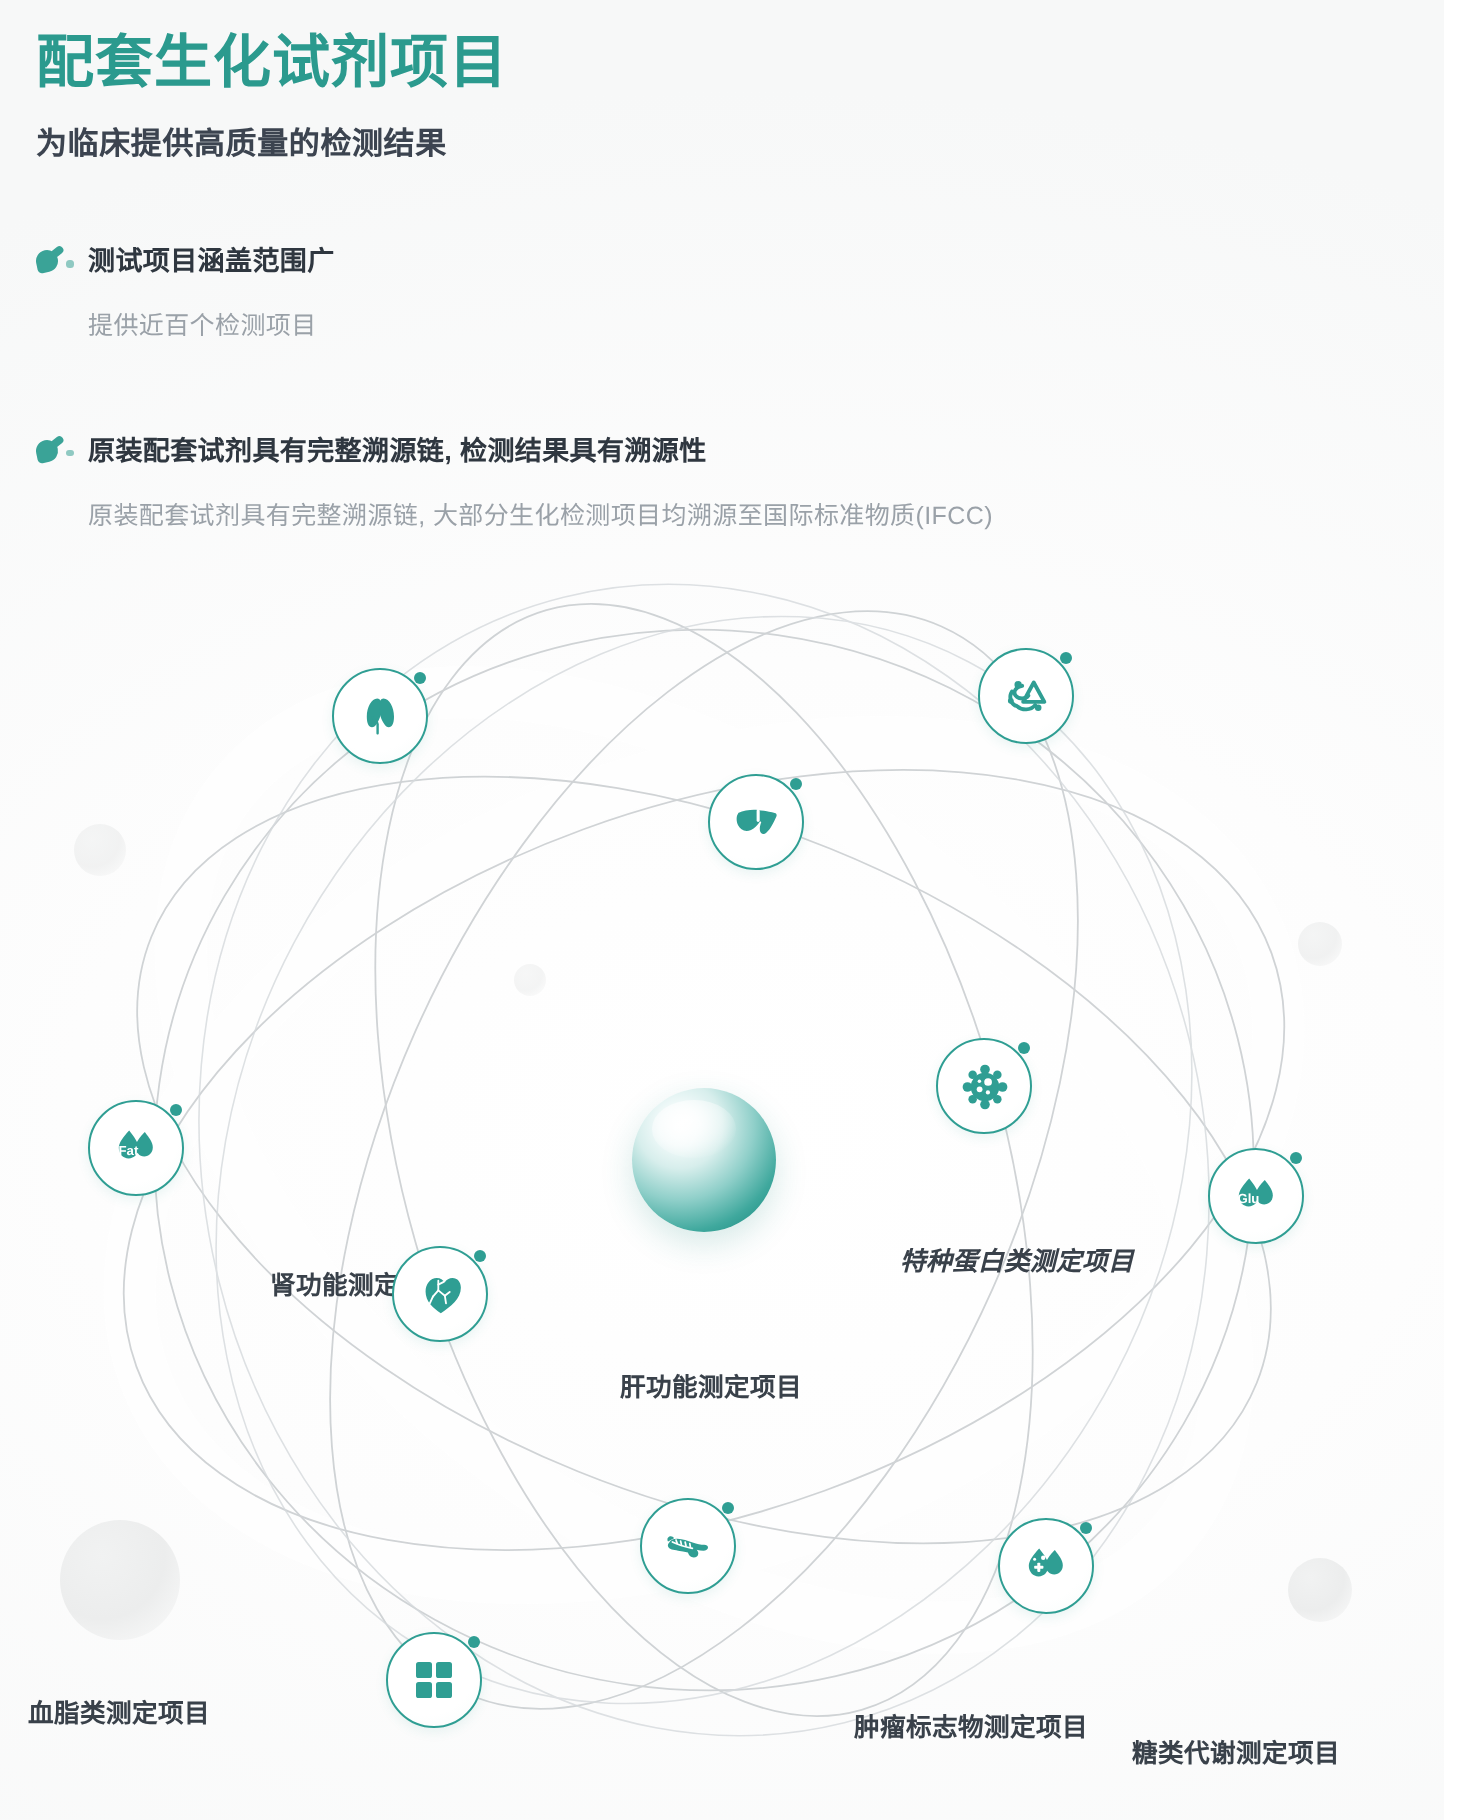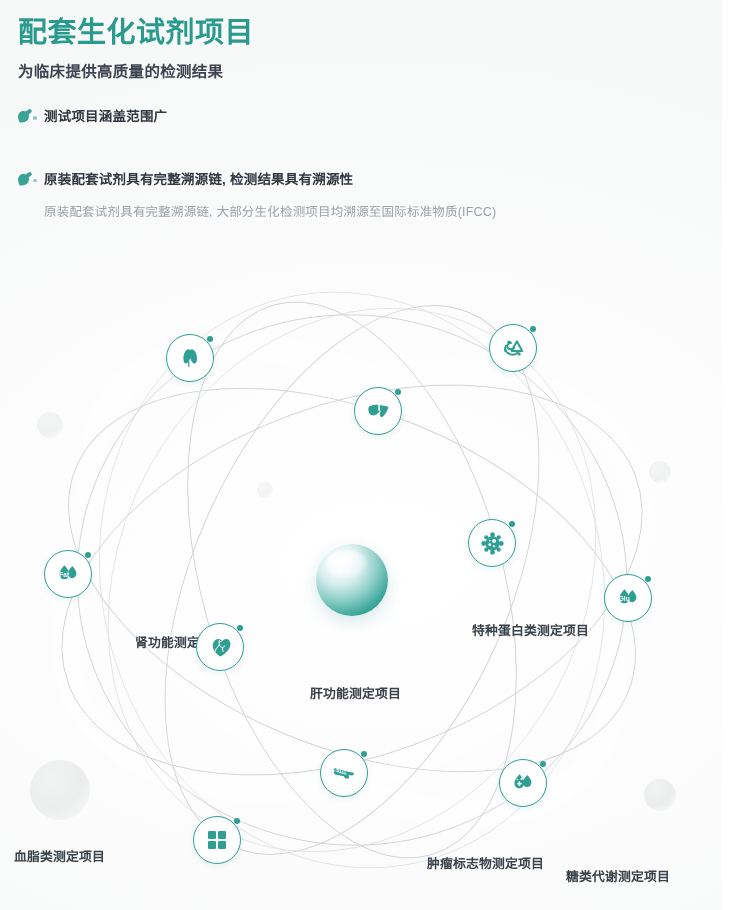--- a/index.html
+++ b/index.html
@@ -52,21 +52,21 @@
   }
 
   
   .bullets {
     position: absolute;
     left: 18px;
     top: 108px;
     width: 700px;
   }
 
-  .bullet-item { position: relative; padding-left: 26px; }
+  .bullet-item { position: relative; padding-left: 26px; margin-top: 14px; }
   .bullet-item + .bullet-item { margin-top: 44px; }
 
   .bullet-icon {
     position: absolute;
     left: 0;
     top: 2px;
     width: 22px;
     height: 14px;
   }
   .bullet-icon .tad {
@@ -202,20 +202,21 @@
 
   <div class="bullets">
 
     <div class="bullet-item">
       <span class="bullet-icon">
         <span class="tad"></span>
           <span class="tail"></span>
           <span class="dot"></span>
       </span>
       <div class="bullet-head">测试项目涵盖范围广</div>
+      <div class="bullet-sub">提供近百个检测项目</div>
     </div>
 
     <div class="bullet-item">
       <span class="bullet-icon">
         <span class="tad"></span>
           <span class="tail"></span>
           <span class="dot"></span>
       </span>
       <div class="bullet-head">原装配套试剂具有完整溯源链, 检测结果具有溯源性</div>
       <div class="bullet-sub">原装配套试剂具有完整溯源链, 大部分生化检测项目均溯源至国际标准物质(IFCC)</div>
@@ -285,21 +286,21 @@
             <path d="M8.6 18.6 c2.8 2.6 7.4 2.4 9.6-.4"></path>
             <path d="M6.2 11.1 c-1.6 2.6-.9 5.8 1.6 7.3"></path>
           </g>
           <circle cx="9.4" cy="7.6" r="1.9" fill="#2f9e93"></circle>
           <circle cx="19.8" cy="19.6" r="1.7" fill="#2f9e93"></circle>
           <circle cx="5.6" cy="16.0" r="1.5" fill="#2f9e93"></circle>
         </svg>
       </div>
       <span class="pip"></span>
     </div>
-    <div class="node-label" style="left:472px; top:376px;">特种蛋白类测定项目</div>
+    <div class="node-label" style="left:450px; top:376px;font-style:italic;">特种蛋白类测定项目</div>
 
     <div class="node" style="left:354px; top:143px;">
       <div class="ring">
         <svg width="27" height="27" viewBox="0 0 28 28">
           <path fill="#2f9e93" d="M4.2 8.8c3.2-1.6 7.5-1.9 10.2-1.6 3.6.4 6.6 1 8.8 1.6.9.25 1.2 1 .85 1.8-1.2 2.8-3.1 6.6-5.1 8.3-1.5 1.3-2.8.9-3.3-.5-.45-1.25-.1-3.1.5-4.6.2-.5-.45-.85-.75-.4-1.1 1.65-2.6 3.4-4.5 4.2-2.9 1.2-5.5.1-6.7-2.4-1.15-2.4-.9-5.1.05-6.0z"></path>
           <path fill="#ffffff" d="M14.6 7.0c.45 0 .8.3.8.72v5.0c0 .42-.35.72-.8.72s-.8-.3-.8-.72v-5.0c0-.42.35-.72.8-.72z"></path>
         </svg>
       </div>
       <span class="pip"></span>
     </div>

